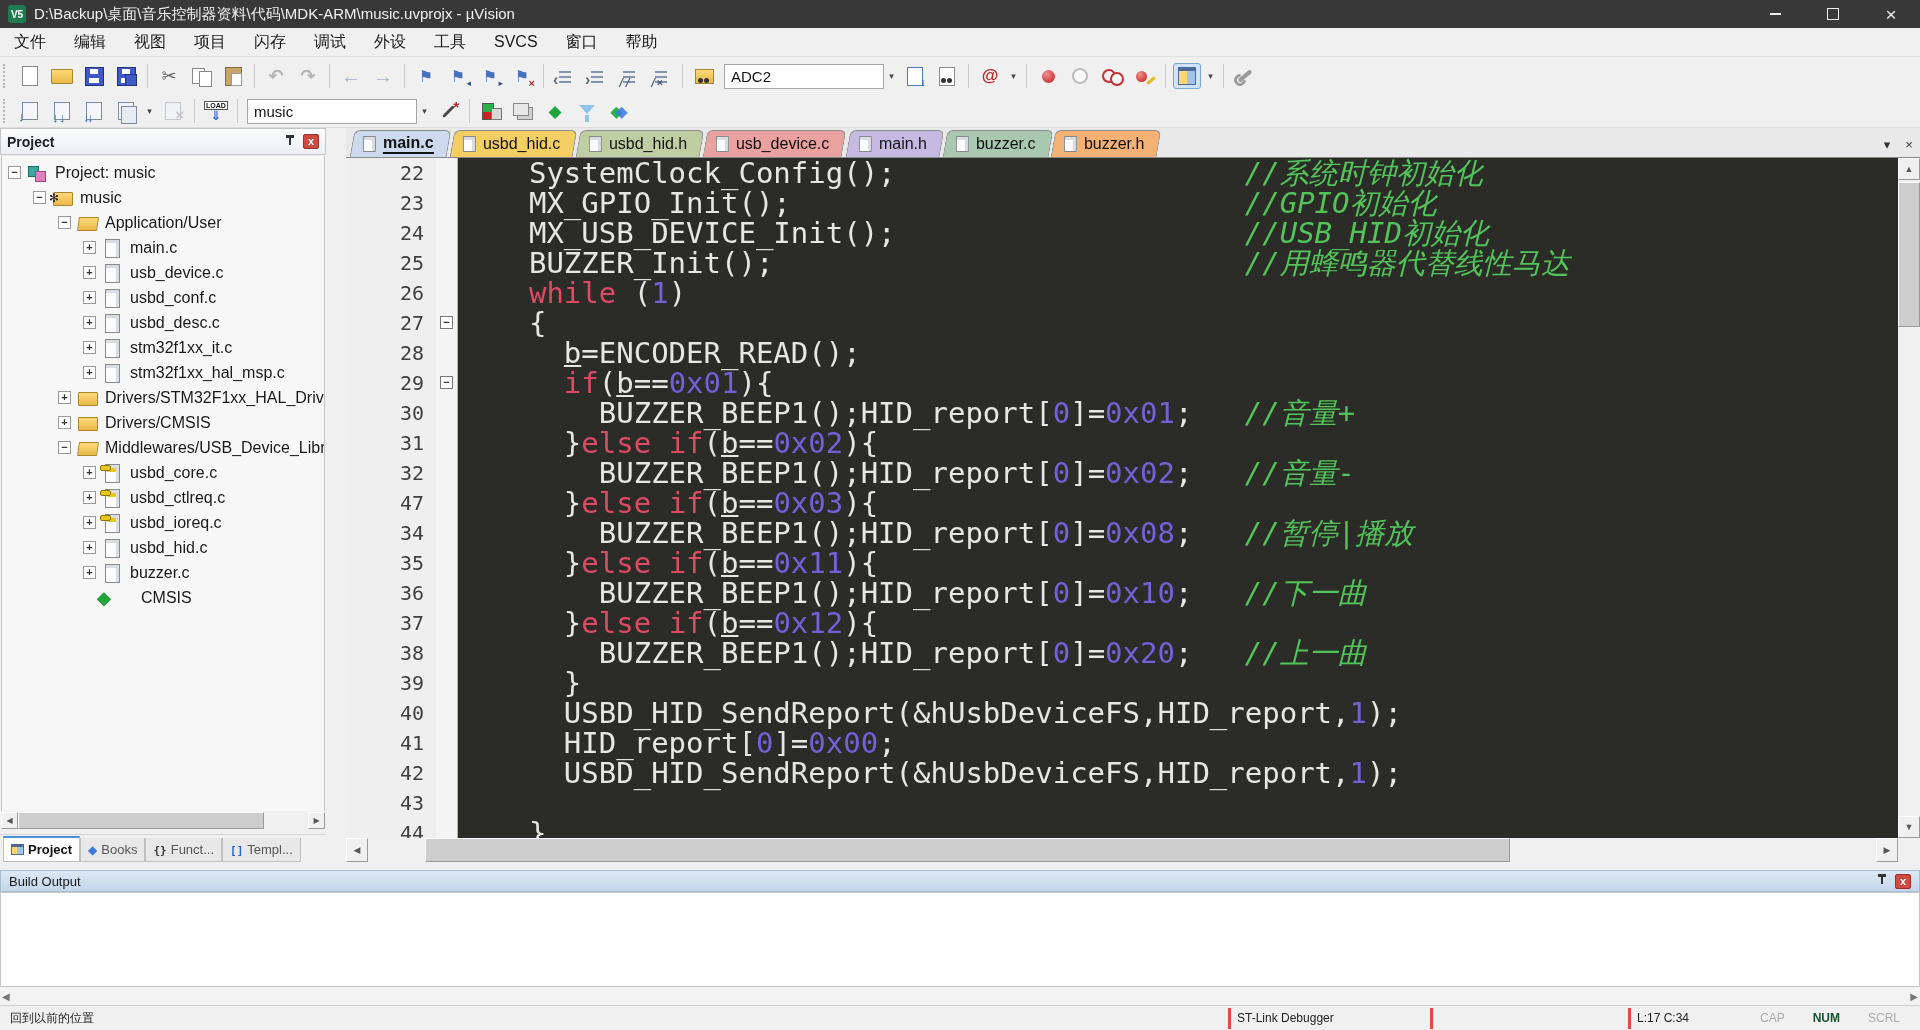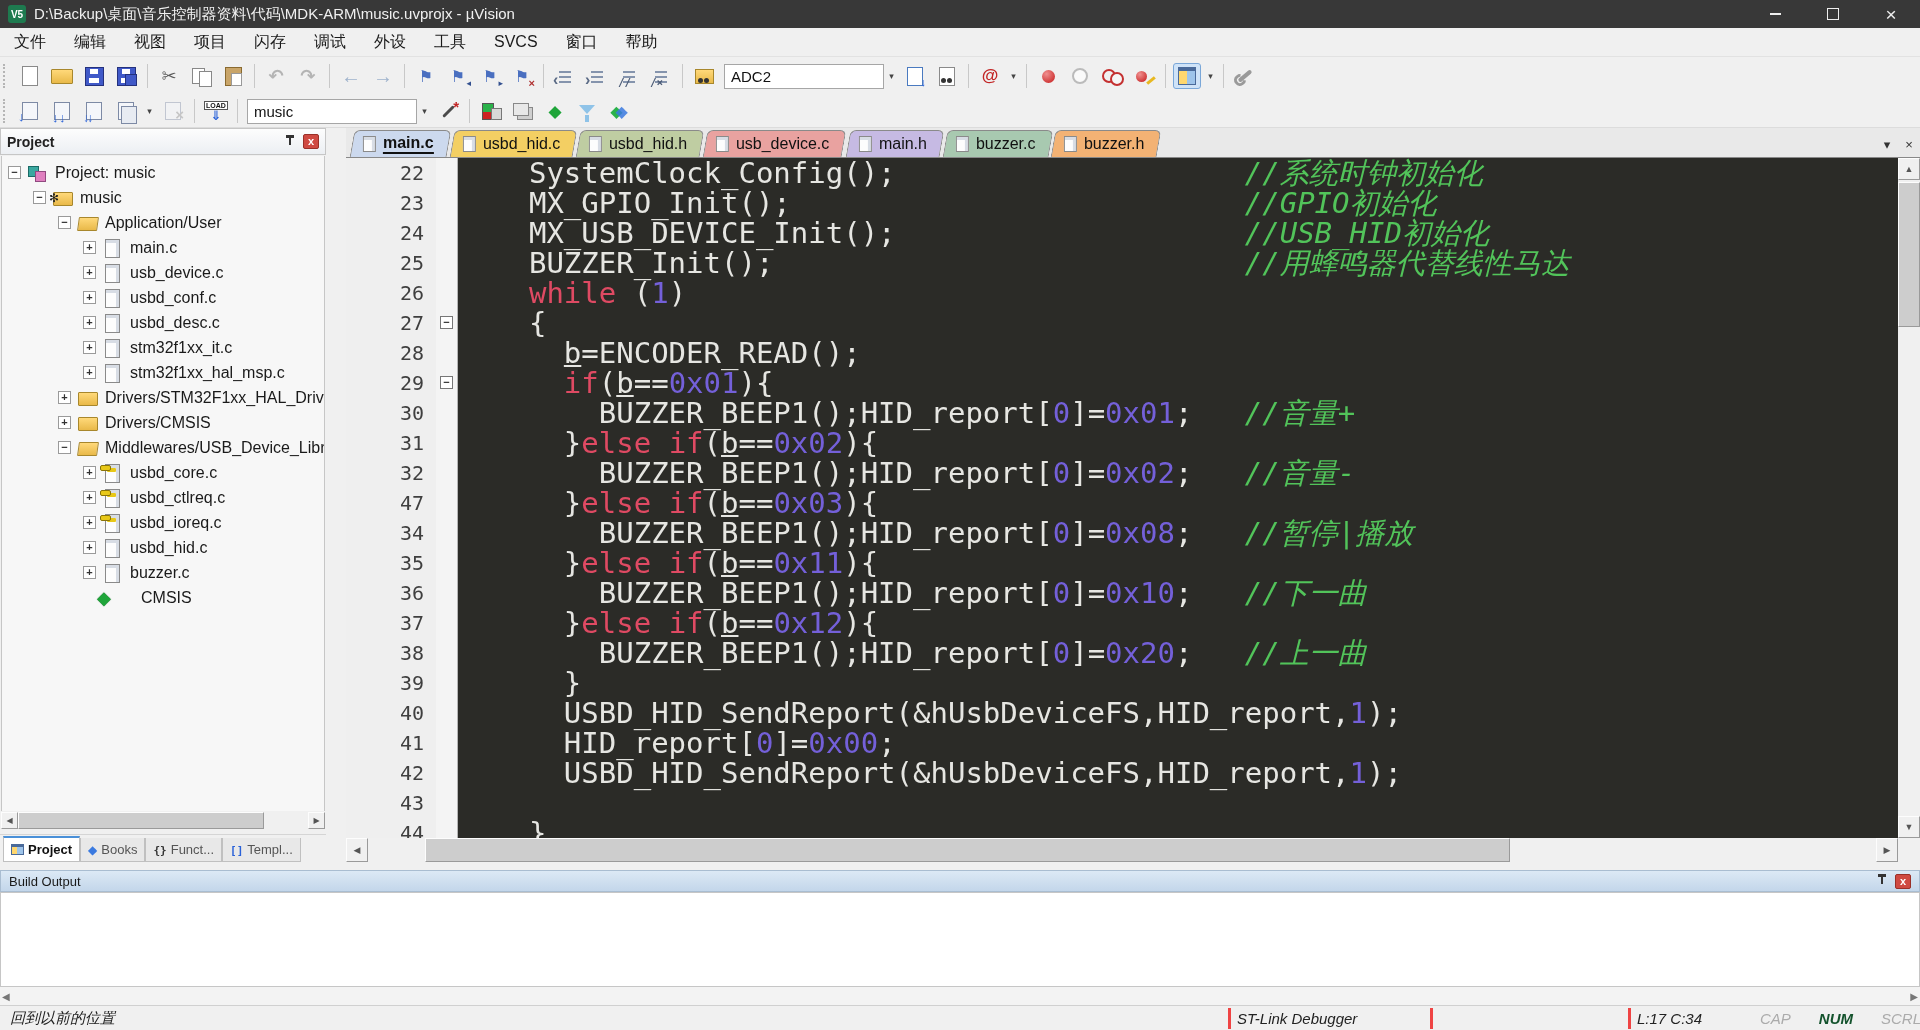--- a/index.html
+++ b/index.html
@@ -213,21 +213,21 @@
   .build { position:absolute; left:0; top:870px; width:1920px; height:135px; background:#f0f0f0; }
   .build-hdr { height:22px; background:linear-gradient(#dcE9f5,#c3d6ea); border:1px solid #a9bdd1;
     display:flex; align-items:center; font-size:13px; color:#1a1a1a; padding:0 8px; }
   .build-hdr .sp { margin-left:auto; }
   .build-body { position:absolute; left:0; top:22px; width:1920px; height:95px; background:#fff; border:1px solid #c6c6c6; }
   .build-hscroll { position:absolute; left:0; top:117px; width:1920px; height:18px; background:#f3f3f3;
     display:flex; justify-content:space-between; align-items:center; padding:0 2px; color:#777; font-size:10px; }
 
   
   .statusbar { position:absolute; left:0; top:1005px; width:1920px; height:25px; background:#f0f0f0;
-    border-top:1px solid #d0d0d0; display:flex; align-items:center; font-size:15px; color:#222;font-style:italic; }
+    border-top:1px solid #d0d0d0; display:flex; align-items:center; font-size:12px; color:#222; }
   .st-left { padding:0 10px; }
   .st-field { height:21px; display:flex; align-items:center; padding:0 6px; border-left:3px solid #ef4444; }
   .st-debugger { position:absolute; left:1228px; width:200px; }
   .st-empty { position:absolute; left:1430px; width:195px; }
   .st-pos { position:absolute; left:1628px; width:110px; }
   .st-inds { position:absolute; left:1738px; display:flex; }
   .st-ind { padding:0 6px; color:#ababab;margin-left:16px; }
   .st-ind.active { color:#14532d; font-weight:bold; }
 </style>
 </head>

